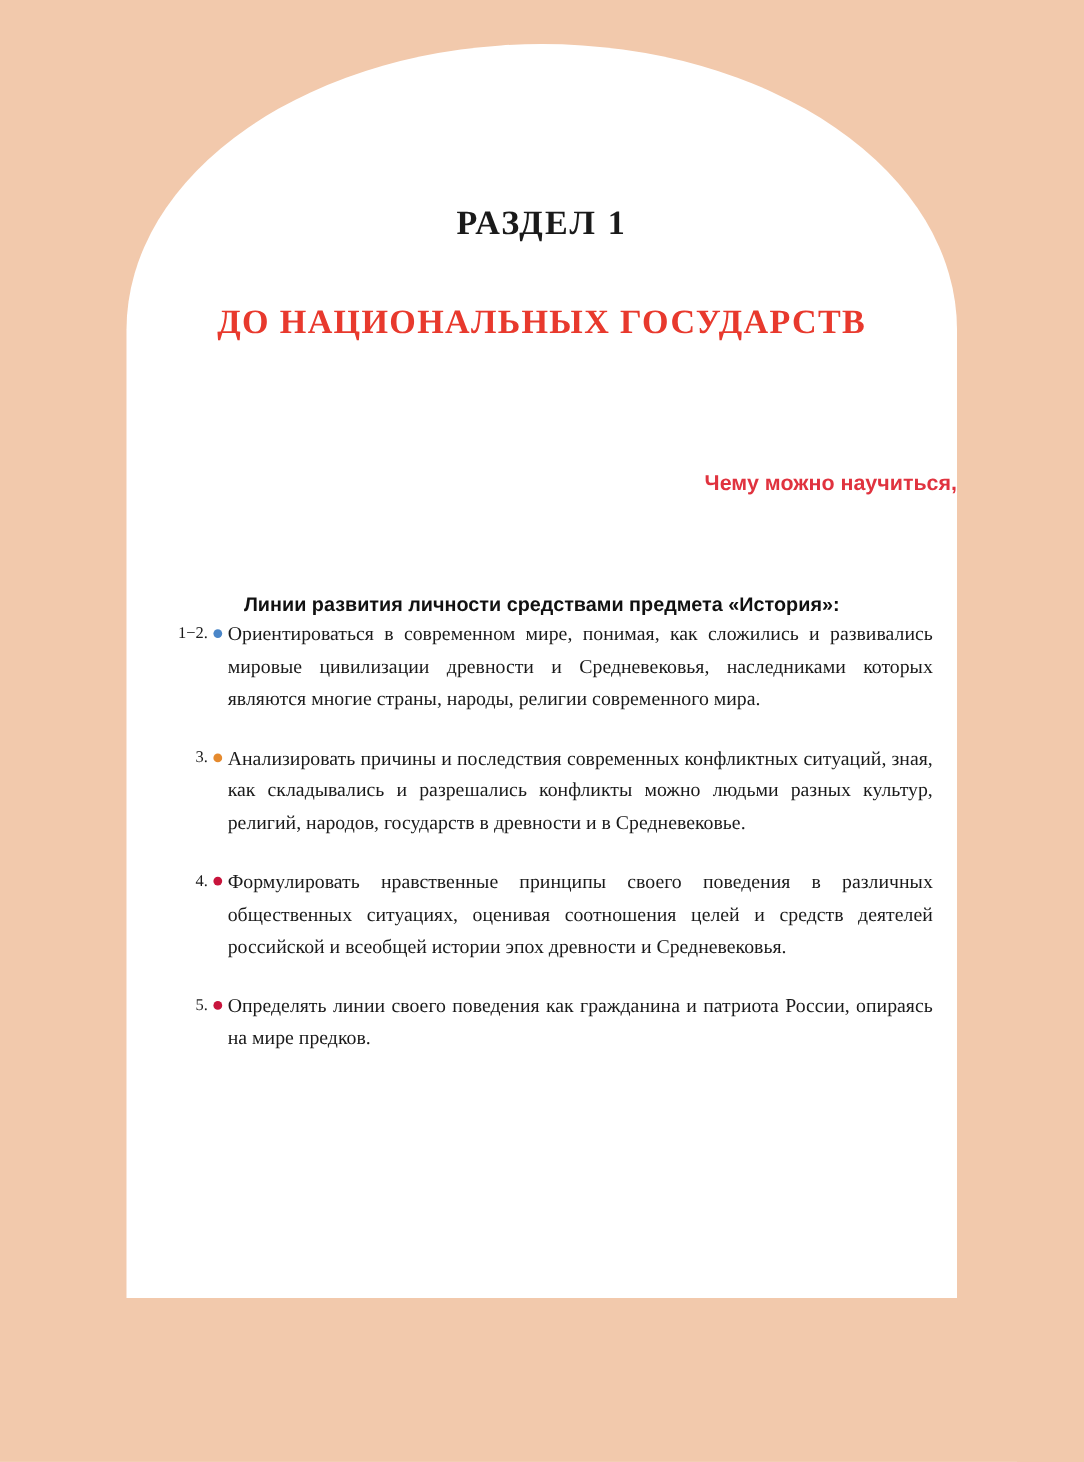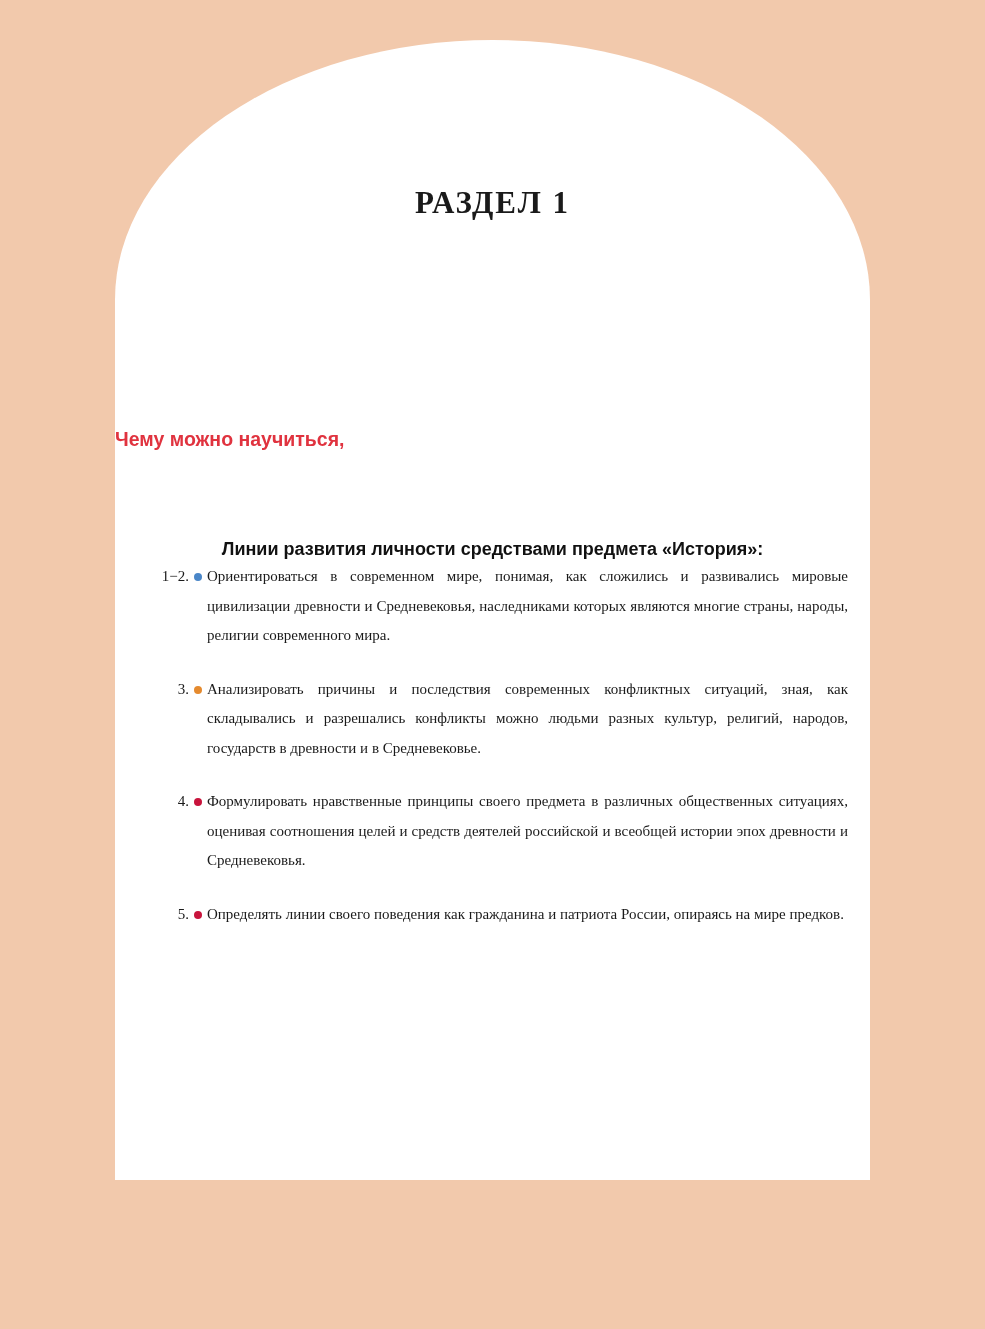--- a/index.html
+++ b/index.html
@@ -64,21 +64,21 @@
     line-height: 45px;
     letter-spacing: 1.2px;
     color: #e8392d;
   }
 
   .question {
     position: absolute;
     top: 385px;
     left: 0;
     width: 755px;
-    text-align: left;
+    text-align: right;
     font-family: "Liberation Sans", sans-serif;
     font-weight: bold;
     font-size: 19.5px;
     line-height: 28px;
     color: #e0333f;
   }
 
   .lines-heading {
     position: absolute;
     top: 470px;
@@ -129,40 +129,41 @@
     width: 8px;
     height: 8px;
     border-radius: 50%;
     vertical-align: middle;
     margin-bottom: 2px;
   }
 
   .item-text {
     flex: 1 1 auto;
     font-family: "Liberation Serif", serif;
-    font-size: 15px;
+    font-size: 18px;
     line-height: 29.5px;
     color: #1a1a1a;
     text-align: justify;
     text-justify: inter-word;
     hyphens: manual;
   }
 </style>
 </head>
 <body>
 
 <div class="page">
 
   <div class="arch"></div>
 
   <div class="content">
 
     <div class="section-label">РАЗДЕЛ  1</div>
 
     <div class="section-title">
+      <div>ДО  НАЦИОНАЛЬНЫХ  ГОСУДАРСТВ</div>
     </div>
 
     <div class="question">
       <div>Чему можно научиться,</div>
     </div>
 
     <div class="lines-heading">Линии развития личности средствами предмета «История»:</div>
 
     <div class="items">
 
@@ -174,21 +175,21 @@
 
       <div class="item">
         <div class="item-num">3.</div>
         <div class="item-bullet"><span style="background:#e58a2e"></span></div>
         <div class="item-text">Анализировать причины и последствия современных конфликтных ситуаций, зная, как складывались и разрешались конфликты можно людьми разных культур, религий, народов, государств в древности и в Средневековье.</div>
       </div>
 
       <div class="item">
         <div class="item-num">4.</div>
         <div class="item-bullet"><span style="background:#c8143c"></span></div>
-        <div class="item-text">Формулировать нравственные принципы своего предмета в различных общественных ситуациях, оценивая соотношения целей и средств деятелей российской и всеобщей истории эпох древности и Средневековья.</div>
+        <div class="item-text">Формулировать нравственные принципы своего поведения в различных общественных ситуациях, оценивая соотношения целей и средств деятелей российской и всеобщей истории эпох древности и Средневековья.</div>
       </div>
 
       <div class="item">
         <div class="item-num">5.</div>
         <div class="item-bullet"><span style="background:#c8143c"></span></div>
         <div class="item-text">Определять линии своего поведения как гражданина и патриота России, опираясь на мире предков.</div>
       </div>
 
     </div>
   </div>

